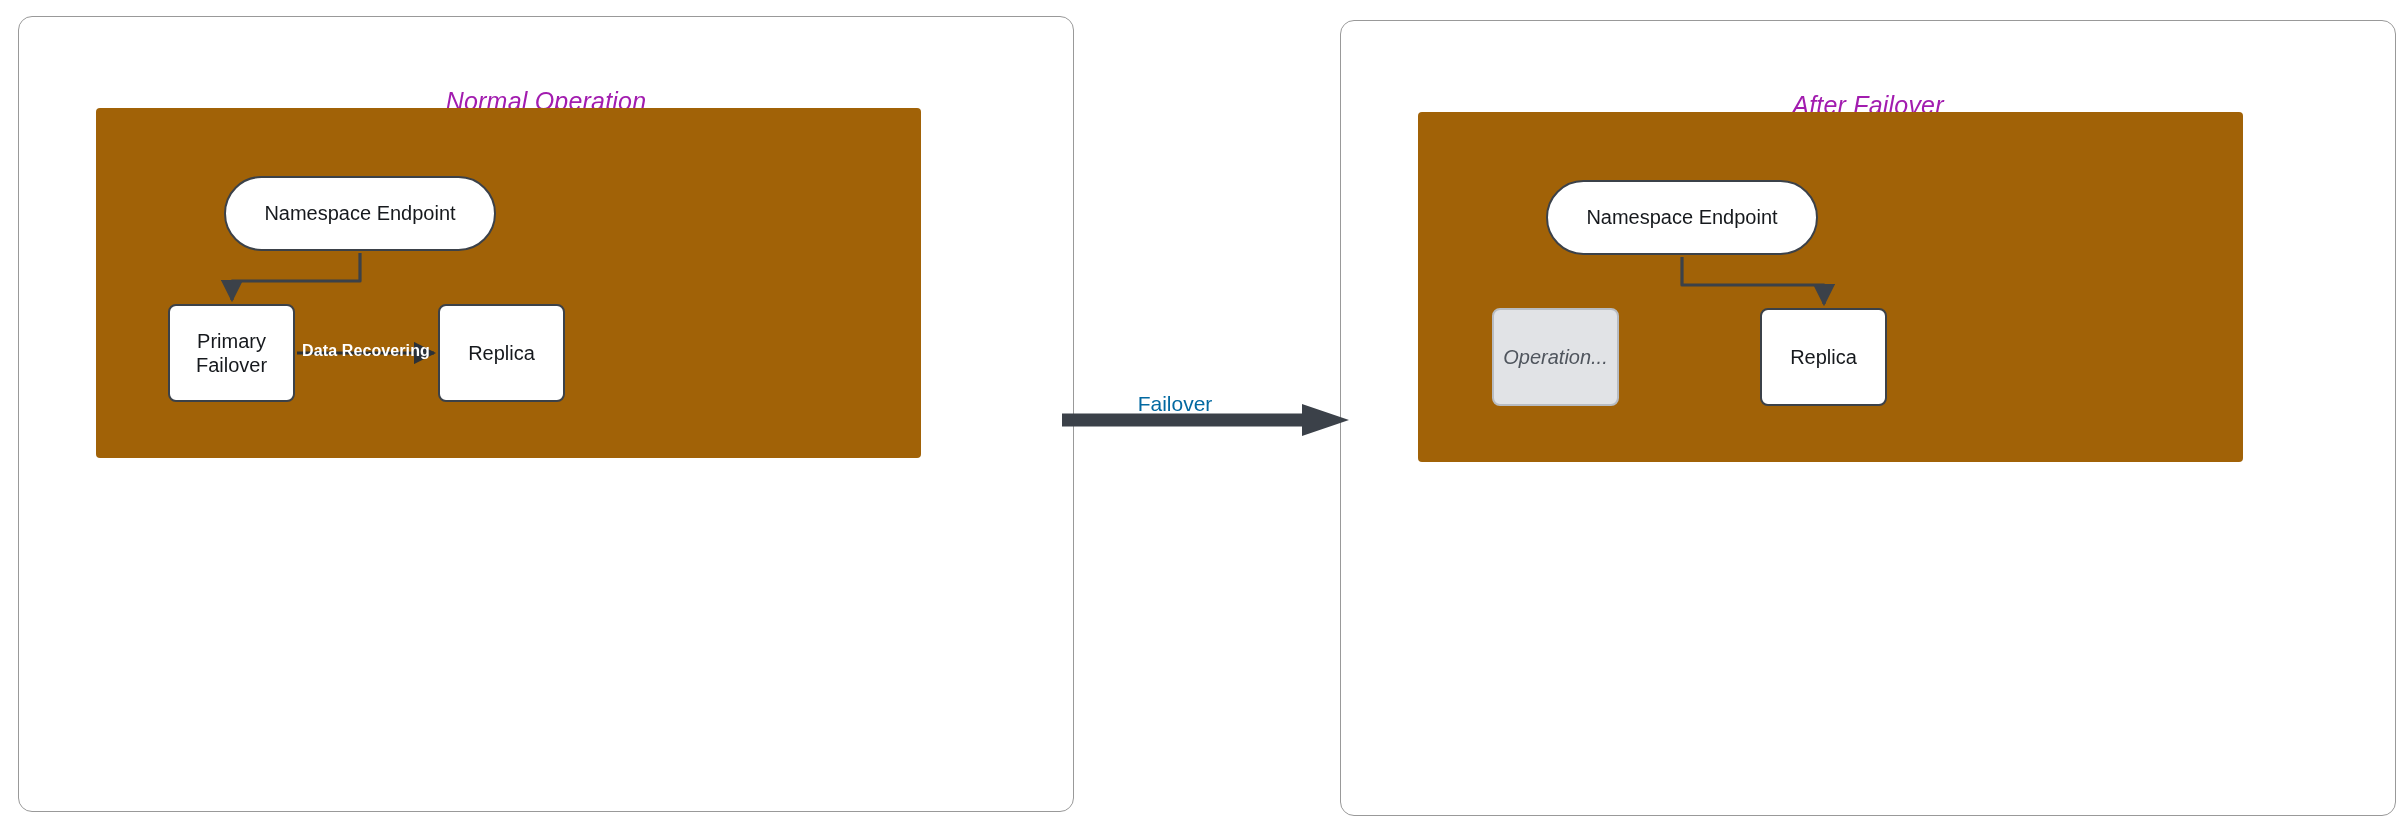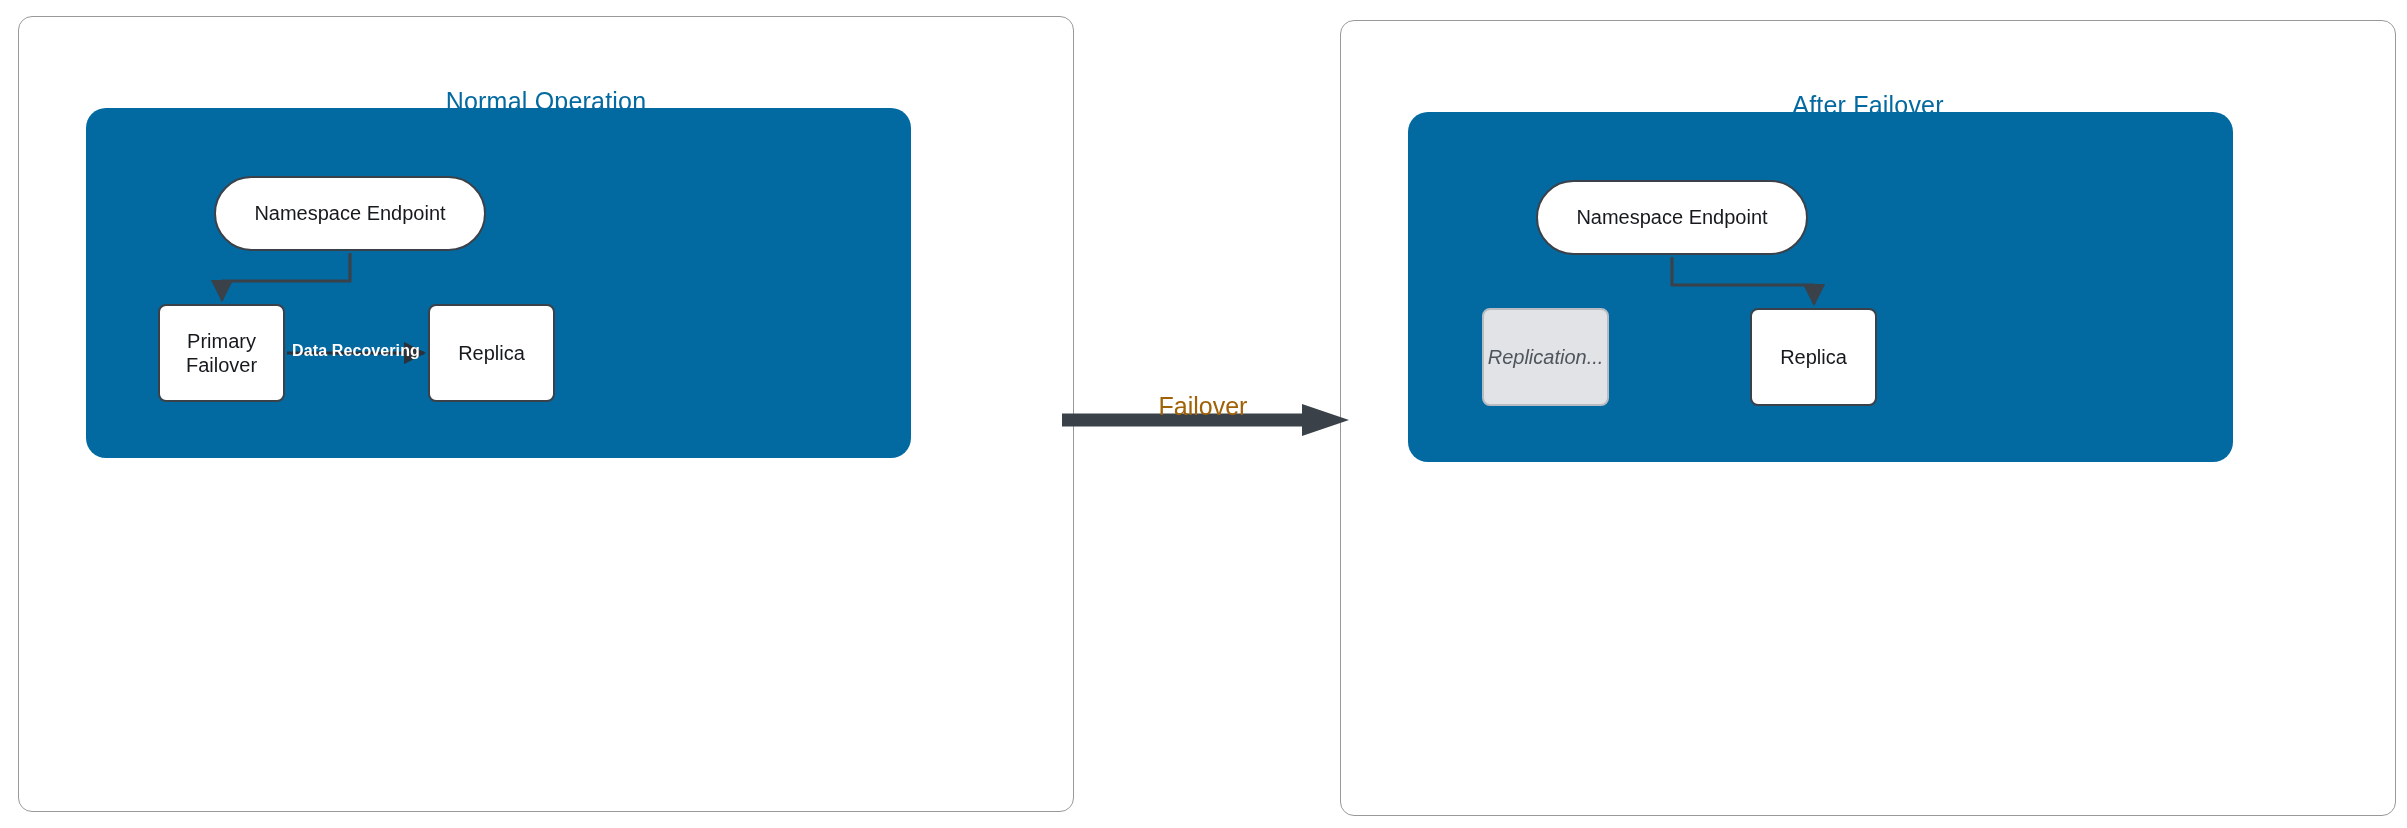--- a/index.html
+++ b/index.html
@@ -30,30 +30,32 @@
   }
   #panel-left  { left: 18px;   top: 16px; width: 1056px; height: 796px; }
   #panel-right { left: 1340px; top: 20px; width: 1056px; height: 796px; }
 
   .panel-title {
     position: absolute;
     top: 70px;
     left: 0;
     width: 100%;
     text-align: center;
+    font-style: italic;
     font-size: 25px;
-    color: #0369a1;
+    color: #a21caf;
     letter-spacing: .2px;
   }
 
   
   .region {
     position: absolute;
-    background: #0369a1;
-    border-radius: 20px;
+    background: #a16207;
+    border-radius: 4px;
+    margin-left: 10px;
   }
   #region-left  { left: 67px;  top: 91px; width: 825px; height: 350px; }
   #region-right { left: 67px;  top: 91px; width: 825px; height: 350px; }
 
   
   .node {
     position: absolute;
     box-sizing: border-box;
     display: flex;
     align-items: center;
@@ -113,26 +115,26 @@
   #failover-arrow {
     position: absolute;
     left: 1062px;
     top: 390px;
     width: 290px;
     height: 60px;
     z-index: 1;
   }
   #failover-label {
     position: absolute;
-    left: 1058px;
+    left: 1030px;
     top: 392px;
     width: 290px;
     text-align: center;
-    font-size: 25px;
-    color: #a16207;
+    font-size: 21px;
+    color: #0369a1;
     z-index: 2;
   }
 </style>
 </head>
 <body>
 
 <div class="stage">
 
   <div class="panel" id="panel-left">
     <div class="panel-title">Normal Operation</div>
@@ -190,21 +192,21 @@
         </defs>
 
         <path d="M 264 145 L 264 173 L 406 173 L 406 192" fill="none" stroke="#3b4149" stroke-width="3.2" stroke-linejoin="round" stroke-linecap="butt" marker-end="url(#arrowDarkR)"></path>
       </svg>
 
       <div class="node pill" id="ep-right">
         <span>Namespace Endpoint</span>
       </div>
 
       <div class="node box dim" id="recover-right">
-        <span>Replication...</span>
+        <span>Operation...</span>
       </div>
 
       <div class="node box" id="replica-right">
         <span>Replica</span>
       </div>
     </div>
   </div>
 
 </div>
 

